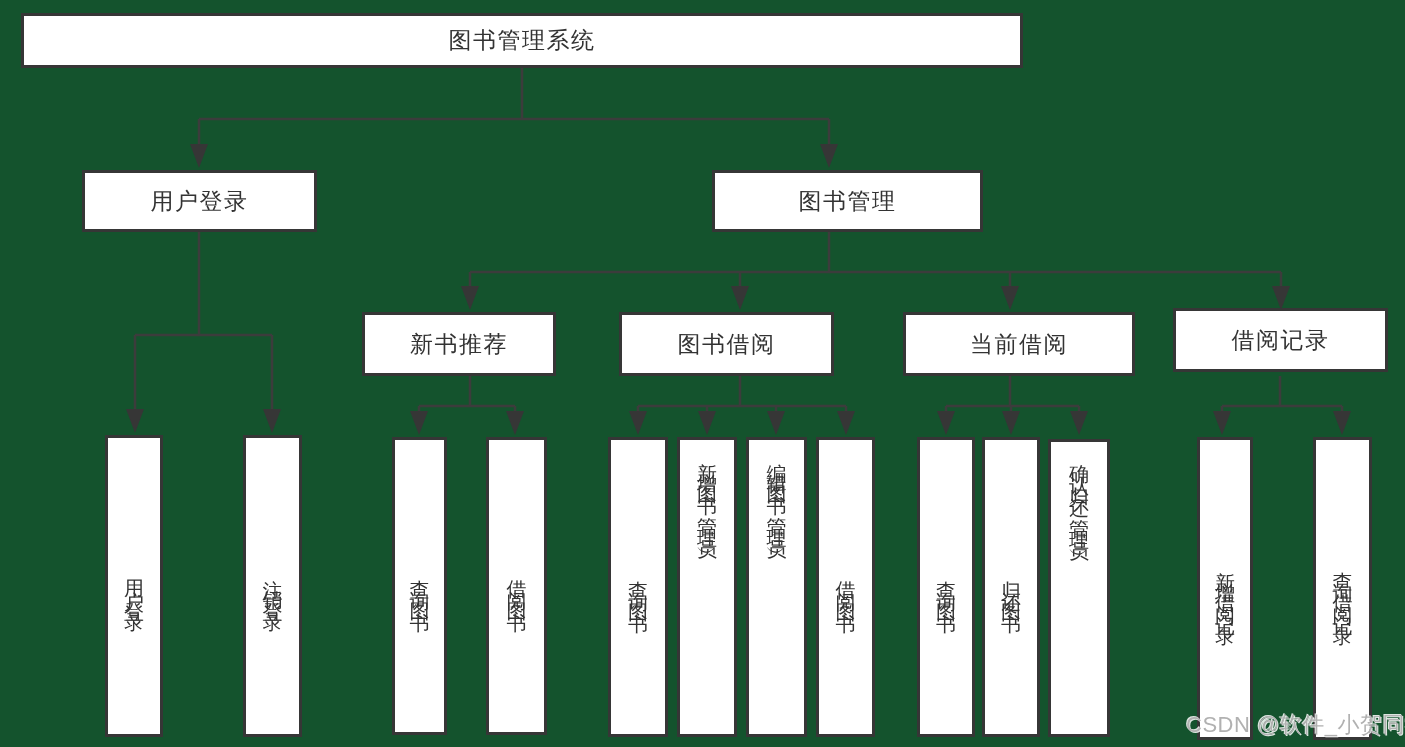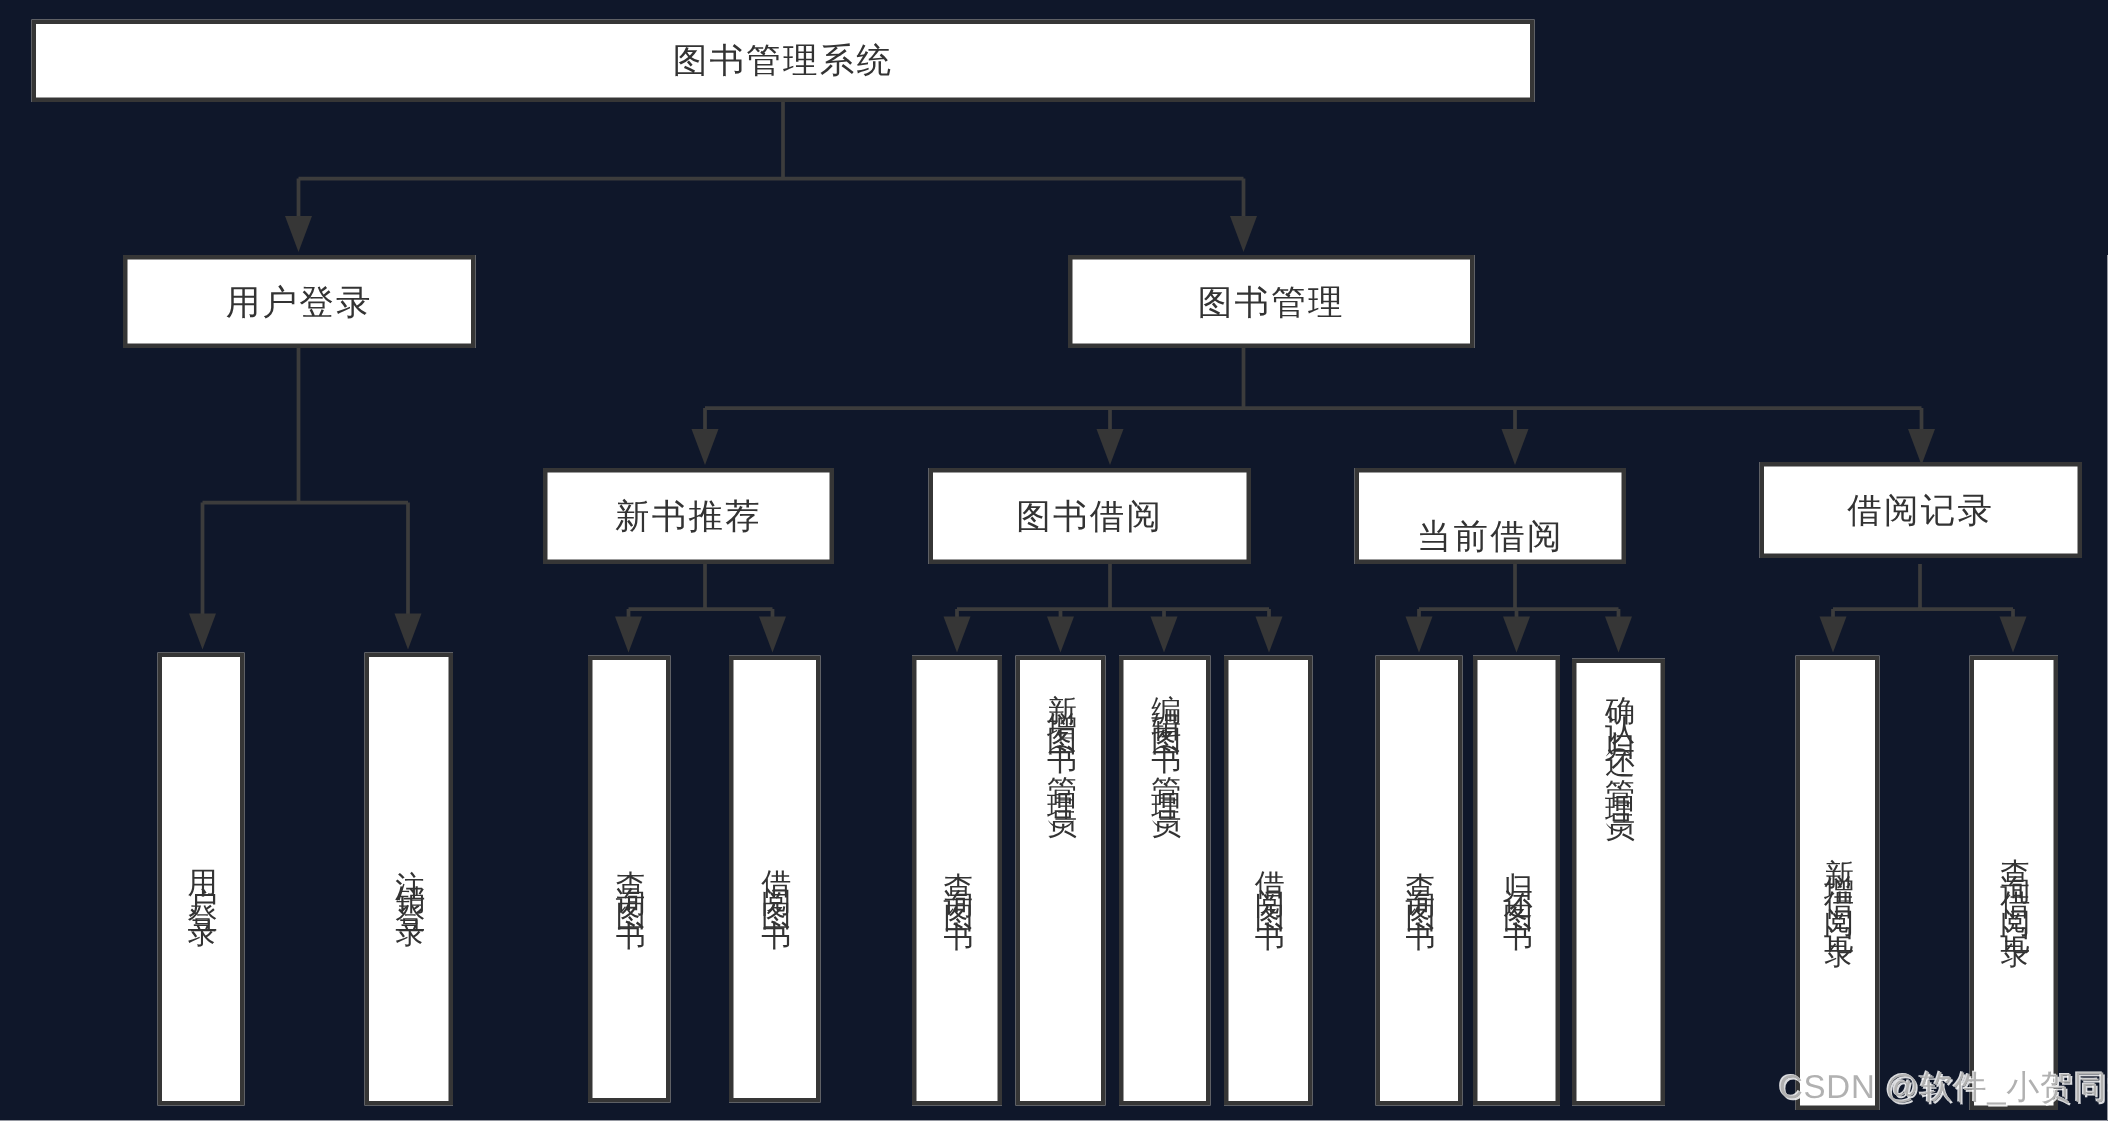--- a/index.html
+++ b/index.html
@@ -1,17 +1,17 @@
 <!DOCTYPE html>
 <html><head>
 <meta charset="utf-8">
 <style>
   html,body { margin:0; padding:0; background:#ffffff; }
   #stage {
-    position:relative; width:1405px; height:747px; background:#0f172a;
+    position:relative; width:1405px; height:747px; background:#14532d;
     font-family:"Liberation Sans","DejaVu Sans",sans-serif; overflow:hidden;
   }
   #wires { position:absolute; left:0; top:0; width:1405px; height:747px; z-index:0; }
   .box {
     position:absolute; box-sizing:border-box; border:3px solid #363636;
     background:#ffffff; display:flex; align-items:center; justify-content:center;
     z-index:1; color:#333333;
   }
   .h-label { font-size:23px; letter-spacing:1.5px; white-space:nowrap; }
   .leaf span.vtext {
@@ -73,21 +73,21 @@
   <div class="box" style="left:712px; top:170px; width:271px; height:62px;">
     <span class="h-label">图书管理</span>
   </div>
 
   <div class="box" style="left:362px; top:312px; width:194px; height:64px;">
     <span class="h-label">新书推荐</span>
   </div>
   <div class="box" style="left:619px; top:312px; width:215px; height:64px;">
     <span class="h-label">图书借阅</span>
   </div>
-  <div class="box" style="left:903px; top:312px; width:181px; height:64px;align-items:flex-end;">
+  <div class="box" style="left:903px; top:312px; width:232px; height:64px;">
     <span class="h-label">当前借阅</span>
   </div>
   <div class="box" style="left:1173px; top:308px; width:215px; height:64px;">
     <span class="h-label">借阅记录</span>
   </div>
 
   <div class="box leaf" style="left:105px; top:435px; width:58px; height:302px;">
     <span class="vtext">用户登录</span>
   </div>
   <div class="box leaf" style="left:243px; top:435px; width:59px; height:302px;">

